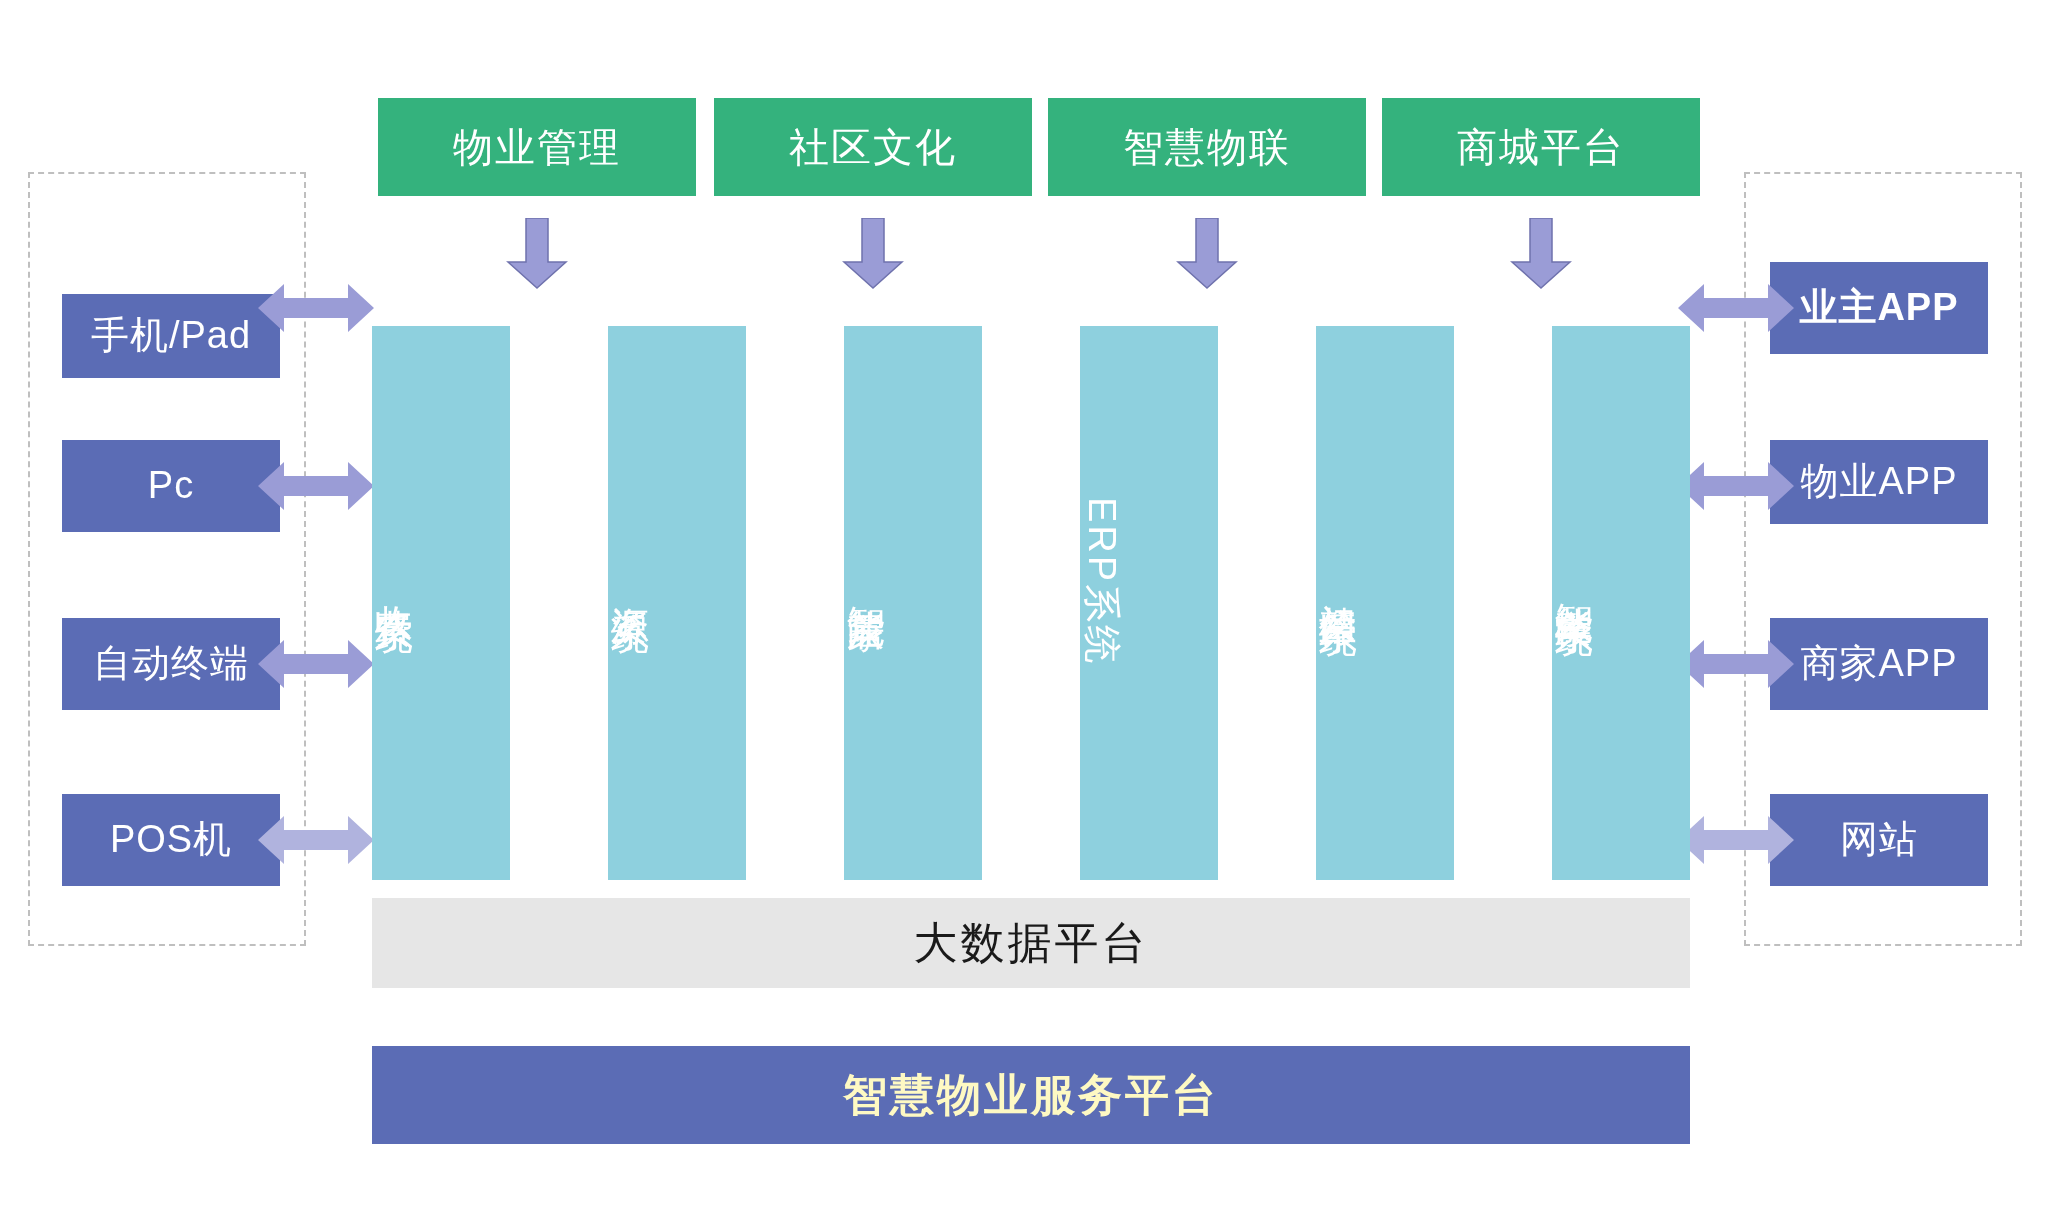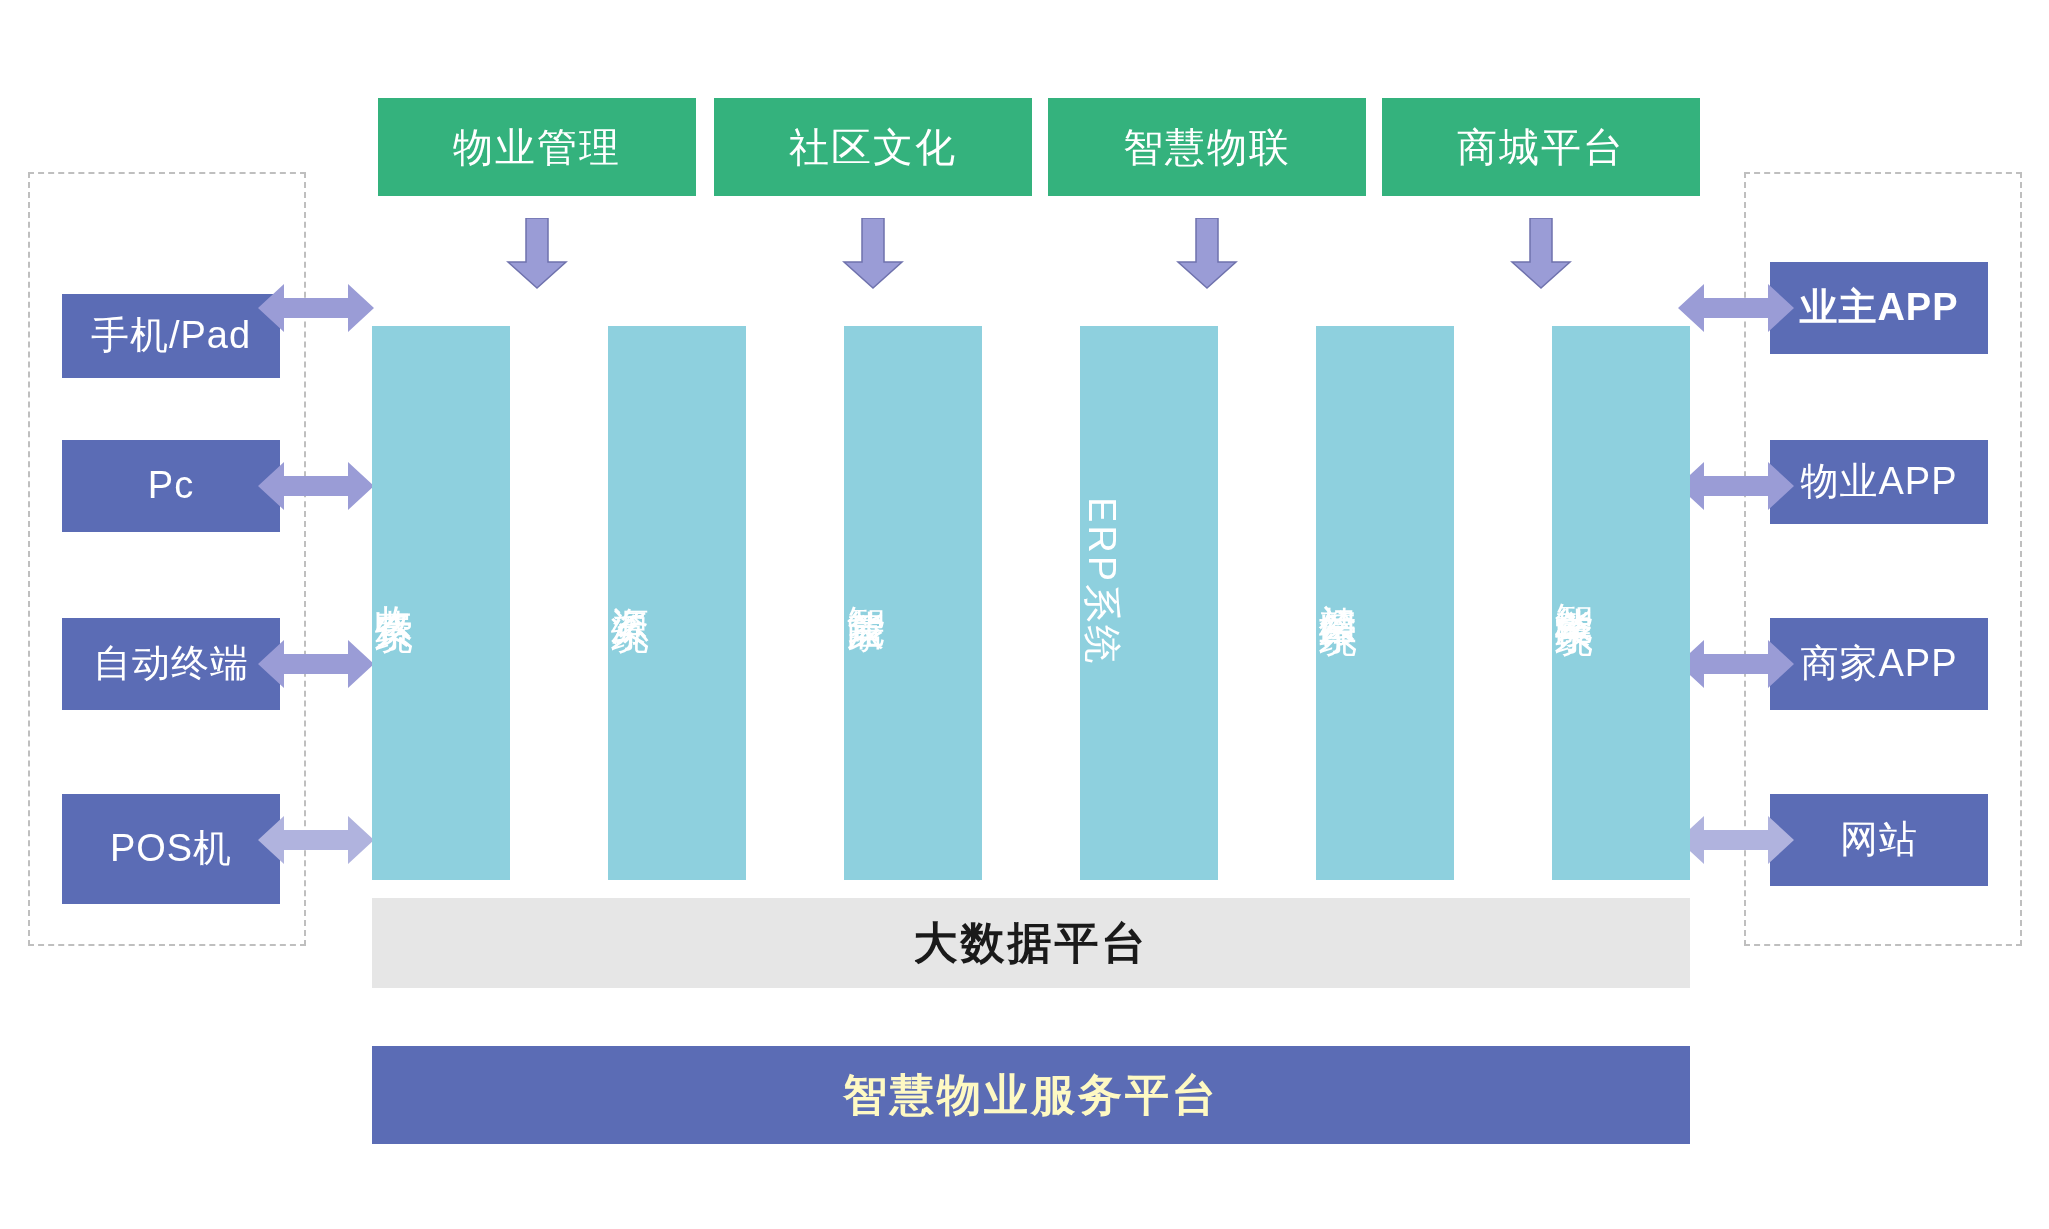--- a/index.html
+++ b/index.html
@@ -66,21 +66,21 @@
   }
   .teal-col.latin {
     text-orientation: sideways;
   }
 
   
   .grey-bar {
     background: #e6e6e6;
     color: #1a1a1a;
     font-size: 44px;
-    font-weight: bold;
+    font-weight: normal;
     letter-spacing: 3px;
   }
 
   
   .indigo-bar {
     background: #5b6cb5;
     color: #fef9c3;
     font-size: 44px;
     font-weight: bold;
     letter-spacing: 3px;
@@ -123,21 +123,21 @@
   </div>
   <div class="arrow" style="left:1510px; top:218px; width:62px; height:72px;">
     <svg width="62" height="72" viewBox="0 0 62 72">
       <polygon points="20,0 42,0 42,44 60,44 31,70 2,44 20,44" fill="#9a9cd6" stroke="#6f72ad" stroke-width="1.5"></polygon>
     </svg>
   </div>
 
   <div class="box purple-box" style="left:62px; top:262px; width:218px; height:84px;margin-top:32px;">手机/Pad</div>
   <div class="box purple-box" style="left:62px; top:440px; width:218px; height:92px;">Pc</div>
   <div class="box purple-box" style="left:62px; top:618px; width:218px; height:92px;">自动终端</div>
-  <div class="box purple-box" style="left:62px; top:794px; width:218px; height:110px;">POS机</div>
+  <div class="box purple-box" style="left:62px; top:794px; width:218px; height:92px;">POS机</div>
 
   <div class="arrow" style="left:258px; top:278px; width:116px; height:60px;">
     <svg width="116" height="60" viewBox="0 0 116 60">
       <polygon points="0,30 26,6 26,20 90,20 90,6 116,30 90,54 90,40 26,40 26,54" fill="#9a9cd6"></polygon>
     </svg>
   </div>
   <div class="arrow" style="left:258px; top:456px; width:116px; height:60px;">
     <svg width="116" height="60" viewBox="0 0 116 60">
       <polygon points="0,30 26,6 26,20 90,20 90,6 116,30 90,54 90,40 26,40 26,54" fill="#9a9cd6"></polygon>
     </svg>

